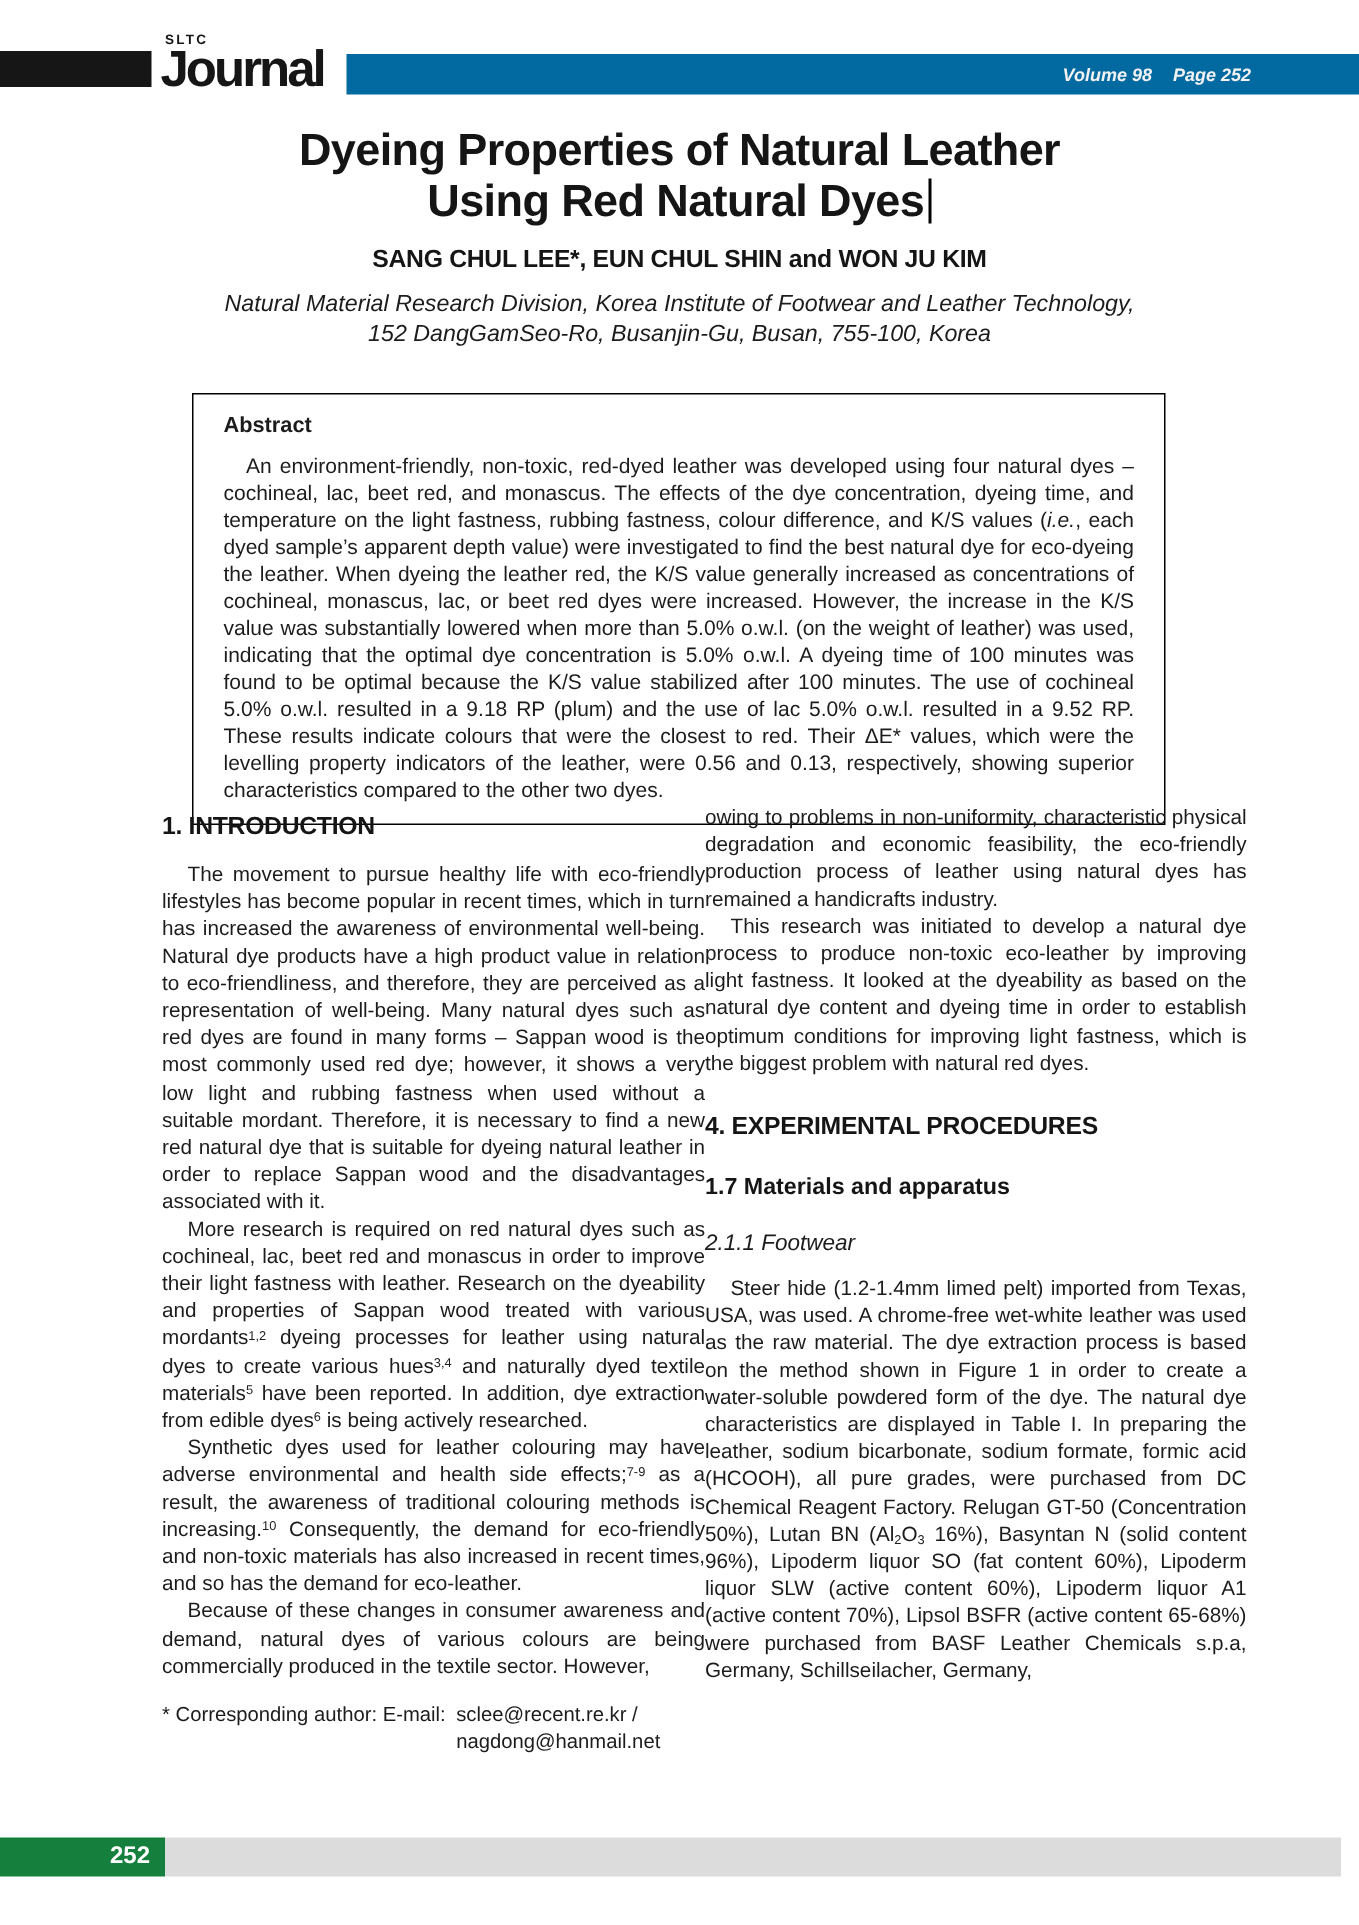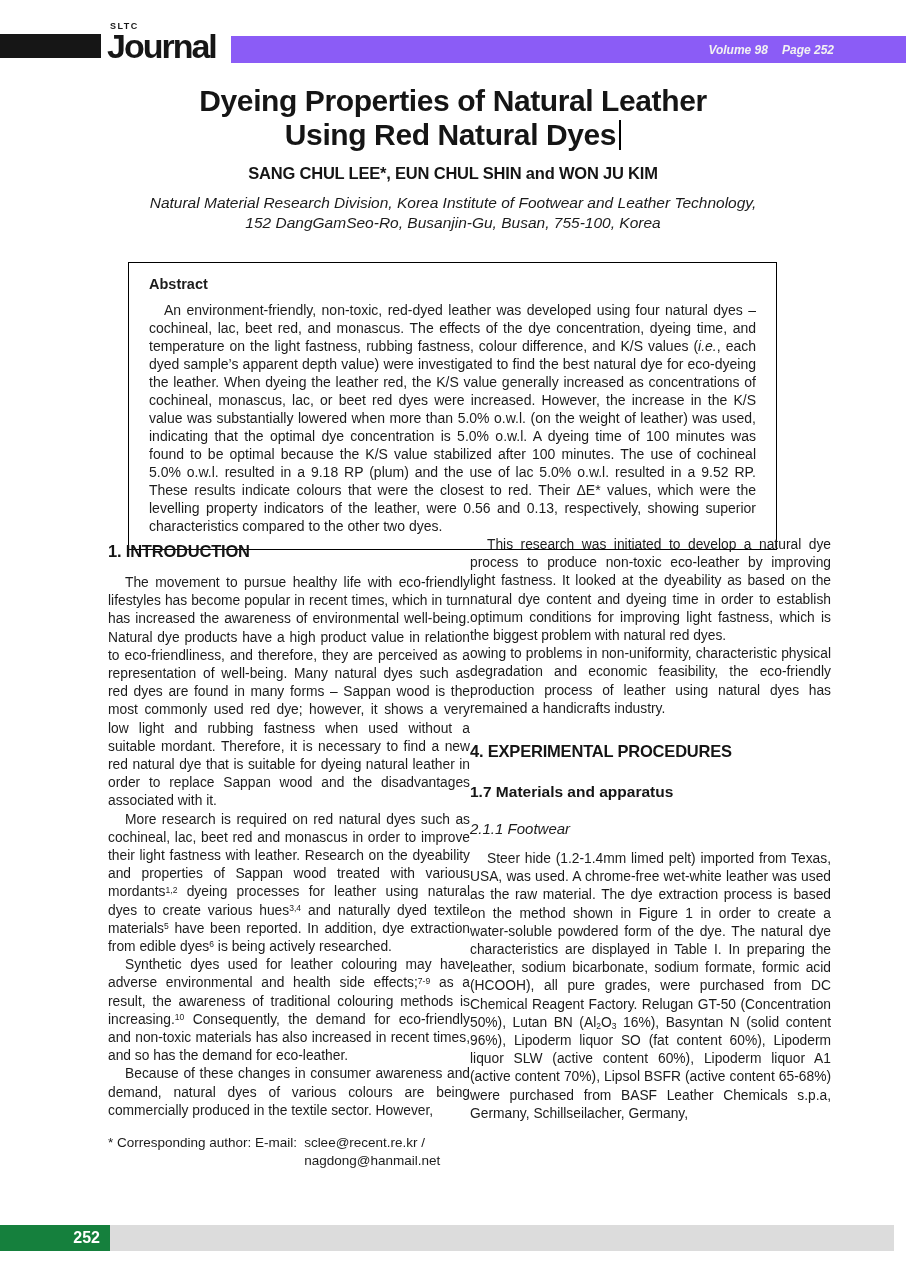--- a/index.html
+++ b/index.html
@@ -6,21 +6,21 @@
   html,body { background:#fff; }
   .page {
     position:relative; width:906px; height:1283px; background:#ffffff;
     font-family:"Liberation Sans", sans-serif; color:#1c1c1c; overflow:hidden;
   }
   
   .hdr-bar-left { position:absolute; left:0; top:34px; width:101px; height:24px; background:#161616; }
   .logo { position:absolute; left:107px; top:22px; width:130px; }
   .logo-sltc { display:block; font-size:9px; font-weight:bold; letter-spacing:1.5px; line-height:9px; margin-left:3px; color:#161616; }
   .logo-name { display:block; font-size:34px; font-weight:bold; letter-spacing:-2px; line-height:31px; color:#161616; }
-  .hdr-bar-right { position:absolute; left:231px; top:36px; width:675px; height:27px; background:#8b5cf6;
+  .hdr-bar-right { position:absolute; left:231px; top:36px; width:675px; height:27px; background:#0369a1;
     display:flex; align-items:center; justify-content:flex-end;padding-left:15px; }
   .vol-info { font-style:italic; font-weight:bold; font-size:12px; color:#f2f2f2; margin-right:72px; display:flex; gap:14px; }
   
   .title { position:absolute; top:84px; left:0; width:100%; text-align:center;
     font-size:30px; font-weight:bold; line-height:34px; letter-spacing:-0.4px; color:#151515; }
   .caret { display:inline-block; width:2px; height:30px; background:#000; margin-left:3px; vertical-align:-5px; }
   .authors { position:absolute; top:164px; left:0; width:100%; text-align:center;
     font-size:16.5px; font-weight:bold; letter-spacing:-0.2px; color:#151515; }
   .affil { position:absolute; top:193px; left:0; width:100%; text-align:center;
     font-style:italic; font-size:15.5px; line-height:20px; color:#1c1c1c; }
@@ -95,22 +95,22 @@
     <div class="footnote">
       <span class="fn-label"><span>*</span> <span>Corresponding author: E-mail:</span></span>
       <span class="fn-emails">
         <span>sclee@recent.re.kr /</span><br>
         <span>nagdong@hanmail.net</span>
       </span>
     </div>
   </div>
 
   <div class="col-right">
+    <p class="body noindent">owing to problems in non-uniformity, characteristic physical degradation and economic feasibility, the eco-friendly production process of leather using natural dyes has remained a handicrafts industry.</p>
     <p class="body">This research was initiated to develop a natural dye process to produce non-toxic eco-leather by improving light fastness. It looked at the dyeability as based on the natural dye content and dyeing time in order to establish optimum conditions for improving light fastness, which is the biggest problem with natural red dyes.</p>
-    <p class="body noindent">owing to problems in non-uniformity, characteristic physical degradation and economic feasibility, the eco-friendly production process of leather using natural dyes has remained a handicrafts industry.</p>
     <div class="sec-heading mt-h1">4. EXPERIMENTAL PROCEDURES</div>
     <div class="sub-heading mt-h2">1.7 Materials and apparatus</div>
     <div class="subsub-heading mt-h3">2.1.1 Footwear</div>
     <p class="body mt-body">Steer hide (1.2-1.4mm limed pelt) imported from Texas, USA, was used. A chrome-free wet-white leather was used as the raw material. The dye extraction process is based on the method shown in Figure 1 in order to create a water-soluble powdered form of the dye. The natural dye characteristics are displayed in Table I. In preparing the leather, sodium bicarbonate, sodium formate, formic acid (HCOOH), all pure grades, were purchased from DC Chemical Reagent Factory. Relugan GT-50 (Concentration 50%), Lutan BN (Al<sub>2</sub>O<sub>3</sub> 16%), Basyntan N (solid content 96%), Lipoderm liquor SO (fat content 60%), Lipoderm liquor SLW (active content 60%), Lipoderm liquor A1 (active content 70%), Lipsol BSFR (active content 65-68%) were purchased from BASF Leather Chemicals s.p.a, Germany, Schillseilacher, Germany,</p>
   </div>
 
   <div class="footer-page">
     <span>252</span>
   </div>
   <div class="footer-bar"></div>

